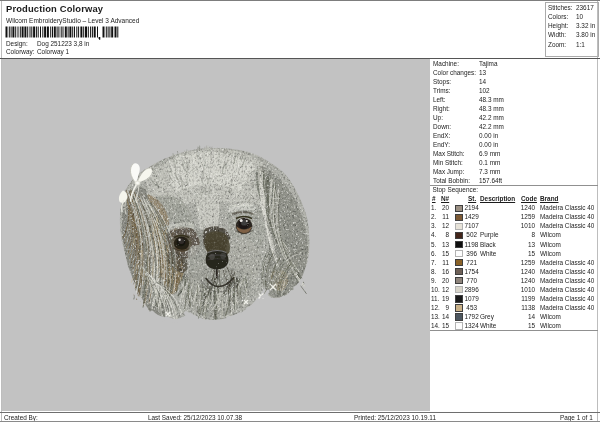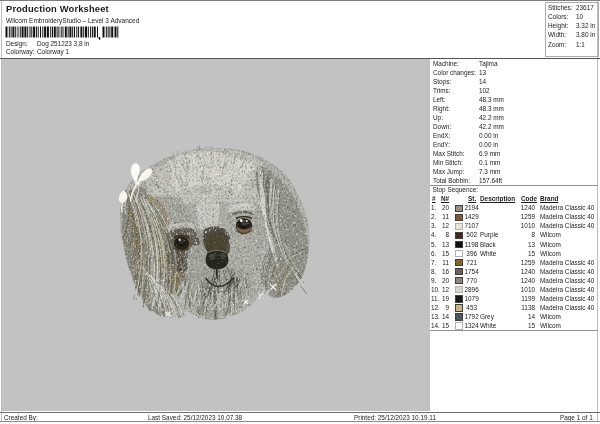--- a/index.html
+++ b/index.html
@@ -9,21 +9,21 @@
   .abs{position:absolute;white-space:nowrap;}
   .lbl{font-size:6.4px;}
 </style>
 </head>
 <body>
 
 <div class="abs" style="left:0;top:0;width:600px;height:1px;background:#7d7d7d;"></div>
 <div class="abs" style="left:1px;top:1px;width:1px;height:420px;background:#bdbdbd;"></div>
 <div class="abs" style="left:597px;top:1px;width:1px;height:420px;background:#bdbdbd;"></div>
 
-<div class="abs" style="left:6px;top:2.5px;font-size:9.4px;font-weight:bold;letter-spacing:0.15px;">Production Worksheet</div>
+<div class="abs" style="left:6px;top:2.5px;font-size:9.4px;font-weight:bold;letter-spacing:0.15px;">Production Colorway</div>
 <div class="abs" style="left:6px;top:16.5px;font-size:6.5px;">Wilcom EmbroideryStudio – Level 3 Advanced</div>
 
 <svg class="abs" style="left:4px;top:25.5px;" width="116" height="14" viewBox="0 0 116 14">
   <g fill="#111111" id="bc">
       <rect x="1.5" y="0.5" width="2" height="11"></rect>
       <rect x="4.8" y="0.5" width="1" height="11"></rect>
       <rect x="6.6" y="0.5" width="1" height="11"></rect>
       <rect x="8.4" y="0.5" width="2" height="11"></rect>
       <rect x="11.2" y="0.5" width="1" height="11"></rect>
       <rect x="13.5" y="0.5" width="1" height="11"></rect>

